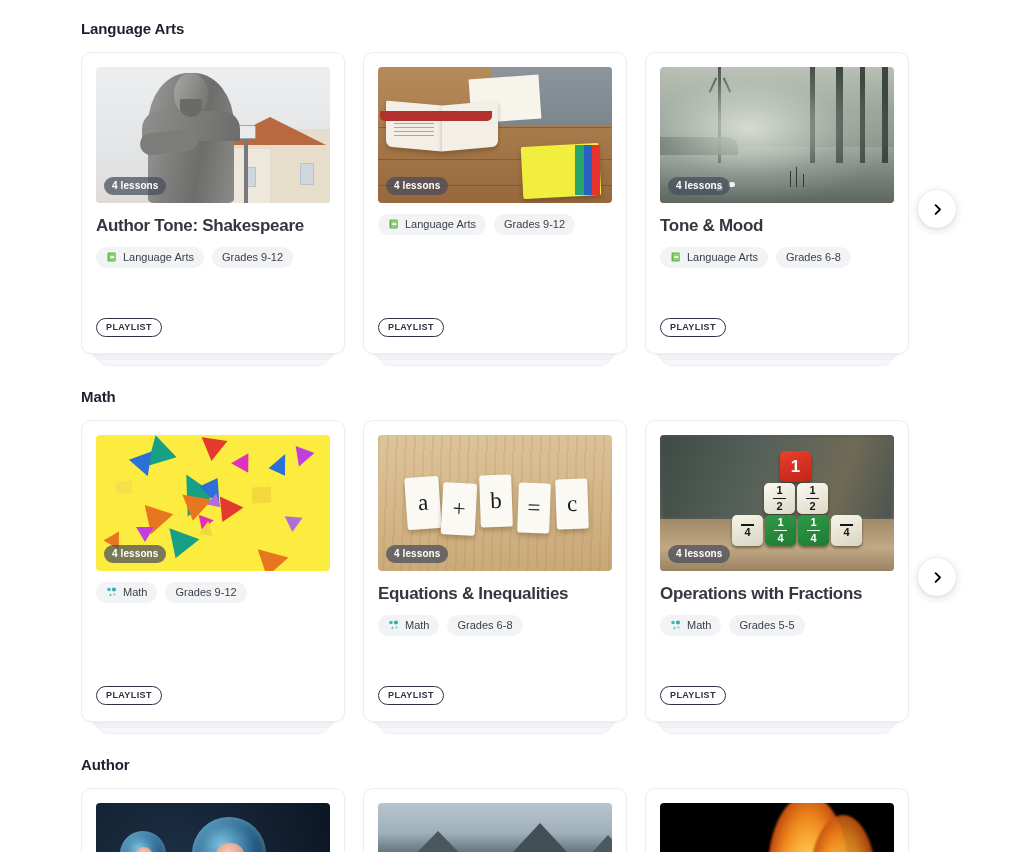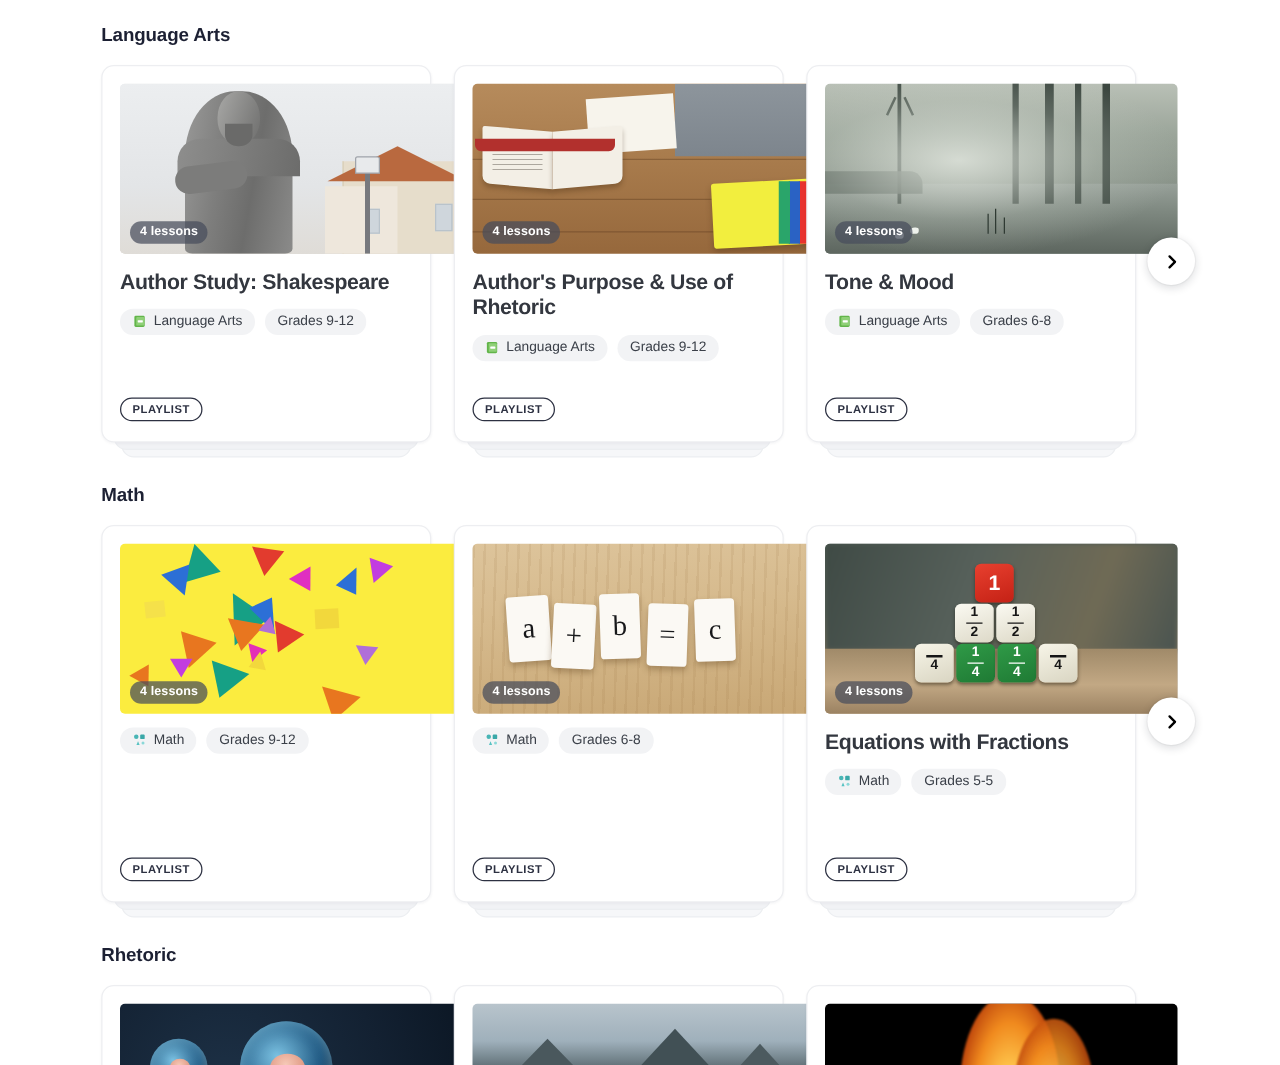--- a/index.html
+++ b/index.html
@@ -54,21 +54,21 @@
     padding: 14px 14px 16px 14px;
     height: 302px;
     display: flex;
     flex-direction: column;
     box-shadow: 0 1px 2px rgba(20,24,40,.04);
     z-index: 2;
   }
 
   .thumb {
     position: relative;
-    width: 282px; height: 136px;
+    width: 234px; height: 136px;
     border-radius: 4px;
     overflow: hidden;
     flex: none;
     padding-left: 28px;
   }
   .thumb .lessons-badge {
     position: absolute;
     left: 8px; bottom: 8px;
     background: rgba(71,76,92,.72);
     color: #ffffff;
@@ -332,21 +332,21 @@
               <div class="win" style="right:74px;bottom:16px;width:12px;height:20px;"></div>
               <div class="lamp"></div>
                 <div class="lamp-head"></div>
               <div class="statue"></div>
               <div class="shoulders"></div>
               <div class="head"></div>
               <div class="beard"></div>
               <div class="arm"></div>
               <div class="lessons-badge">4 lessons</div>
             </div>
-            <div class="card-title">Author Study: Shakespeare</div>
+            <div class="card-title">Author Tone: Shakespeare</div>
             <div class="chips">
               <span class="chip">
                 <svg class="chip-ico" viewBox="0 0 16 16">
                   <rect x="2" y="2" width="11" height="12" rx="1.5" fill="#62b54a"></rect>
                   <rect x="4" y="3.4" width="8.5" height="9.2" rx="1" fill="#8fd077"></rect>
                   <rect x="5.6" y="7" width="5.4" height="2.2" rx=".5" fill="#ffffff"></rect>
                 </svg>
                 <span>Language Arts</span>
               </span>
               <span class="chip">
@@ -374,21 +374,20 @@
                   <div class="pg-r"></div>
                 <div class="lines"></div>
               </div>
               <div class="book-edge"></div>
               <div class="notebook"></div>
               <div class="tab" style="right:12px;bottom:8px;background:#e8322f;"></div>
               <div class="tab" style="right:20px;bottom:8px;background:#2a62c4;"></div>
               <div class="tab" style="right:28px;bottom:8px;background:#2aa56a;"></div>
               <div class="lessons-badge">4 lessons</div>
             </div>
-            <div class="card-title">Author's Purpose &amp; Use of Rhetoric</div>
             <div class="chips">
               <span class="chip">
                 <svg class="chip-ico" viewBox="0 0 16 16">
                   <rect x="2" y="2" width="11" height="12" rx="1.5" fill="#62b54a"></rect>
                   <rect x="4" y="3.4" width="8.5" height="9.2" rx="1" fill="#8fd077"></rect>
                   <rect x="5.6" y="7" width="5.4" height="2.2" rx=".5" fill="#ffffff"></rect>
                 </svg>
                 <span>Language Arts</span>
               </span>
               <span class="chip">
@@ -513,20 +512,21 @@
           <div class="card">
             <div class="thumb art-abc">
               <div class="grain"></div>
               <div class="fcard" style="left:28px;top:42px;width:34px;height:52px;transform:rotate(-4deg);">a</div>
               <div class="fcard" style="left:64px;top:48px;width:34px;height:52px;transform:rotate(3deg);">+</div>
               <div class="fcard" style="left:102px;top:40px;width:32px;height:52px;transform:rotate(-2deg);">b</div>
               <div class="fcard" style="left:140px;top:48px;width:32px;height:50px;transform:rotate(2deg);">=</div>
               <div class="fcard" style="left:178px;top:44px;width:32px;height:50px;transform:rotate(-2deg);">c</div>
               <div class="lessons-badge">4 lessons</div>
             </div>
+            <div class="card-title">Equations &amp; Inequalities</div>
             <div class="chips">
               <span class="chip">
                 <svg class="chip-ico" viewBox="0 0 16 16">
                   <circle cx="4" cy="4.6" r="2.4" fill="#49b5b5"></circle>
                   <rect x="8.2" y="2.2" width="4.8" height="4.8" rx="1" fill="#3aa8a8"></rect>
                   <path d="M7.6 13.4 L4.2 13.4 L5.9 9.2 Z" fill="#57c2c2"></path>
                   <circle cx="11.2" cy="11.2" r="1.6" fill="#8ad8d8"></circle>
                 </svg>
                 <span>Math</span>
               </span>
@@ -588,21 +588,21 @@
               </div>
               <div class="die" style="left:171px;top:80px;width:31px;height:31px;background:linear-gradient(160deg,#f7f5e8,#d9d5c2);color:#161616;">
                 <span class="frac">
                     <span class="num"> </span>
                     <span class="bar"></span>
                     <span class="den">4</span>
                   </span>
               </div>
               <div class="lessons-badge">4 lessons</div>
             </div>
-            <div class="card-title">Equations with Fractions</div>
+            <div class="card-title">Operations with Fractions</div>
             <div class="chips">
               <span class="chip">
                 <svg class="chip-ico" viewBox="0 0 16 16">
                   <circle cx="4" cy="4.6" r="2.4" fill="#49b5b5"></circle>
                   <rect x="8.2" y="2.2" width="4.8" height="4.8" rx="1" fill="#3aa8a8"></rect>
                   <path d="M7.6 13.4 L4.2 13.4 L5.9 9.2 Z" fill="#57c2c2"></path>
                   <circle cx="11.2" cy="11.2" r="1.6" fill="#8ad8d8"></circle>
                 </svg>
                 <span>Math</span>
               </span>
@@ -620,21 +620,21 @@
     </div>
 
     <button class="next-btn" style="left:918px; top:190px;">
       <svg width="15" height="15" viewBox="0 0 24 24" fill="none">
         <path d="M9 5 L16 12 L9 19" stroke="#000" stroke-width="3" stroke-linecap="round" stroke-linejoin="round"></path>
       </svg>
     </button>
   </div>
 
   <div class="section" style="position:absolute; left:0; top:736px; width:1024px;">
-    <div class="section-header" style="position:absolute; left:81px; top:20px;">Rhetoric</div>
+    <div class="section-header" style="position:absolute; left:81px; top:20px;">Author</div>
 
     <div class="row-wrap" style="position:absolute; left:81px; top:52px;">
       <div class="row">
 
         <div class="card-stack">
           <div class="card">
             <div class="thumb art-cells">
               <div class="cell" style="left:24px;top:28px;width:46px;height:46px;"></div>
               <div class="nucleus" style="left:40px;top:44px;width:16px;height:13px;"></div>
               <div class="cell" style="left:96px;top:14px;width:74px;height:74px;"></div>

